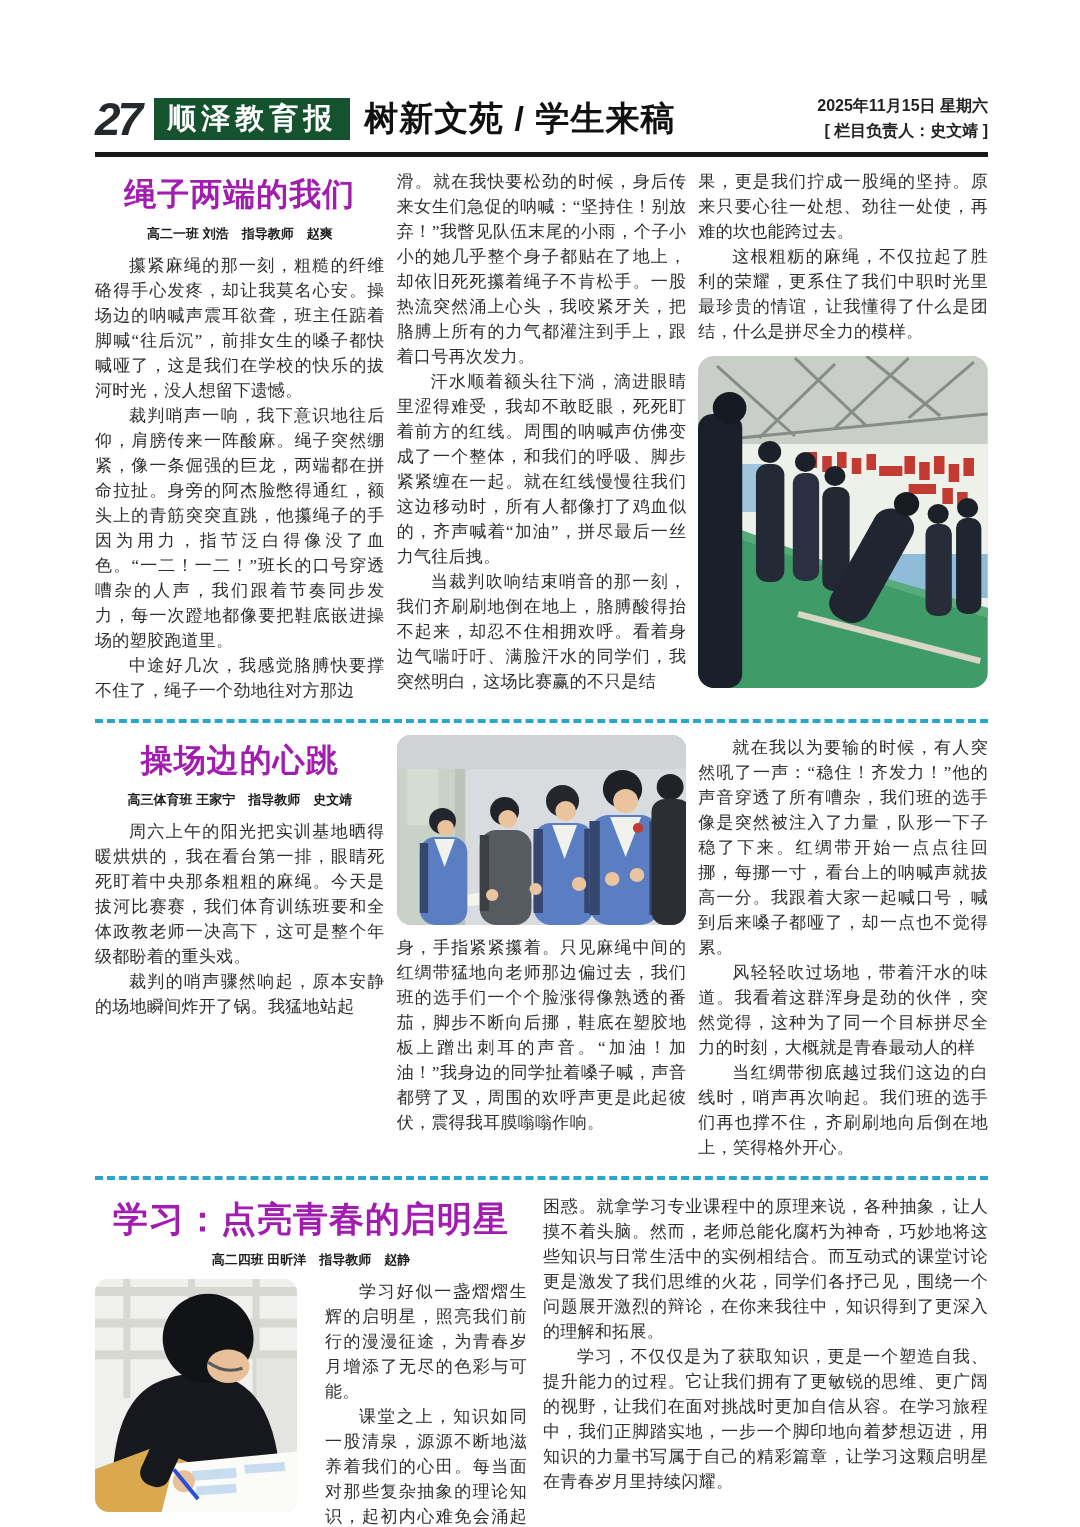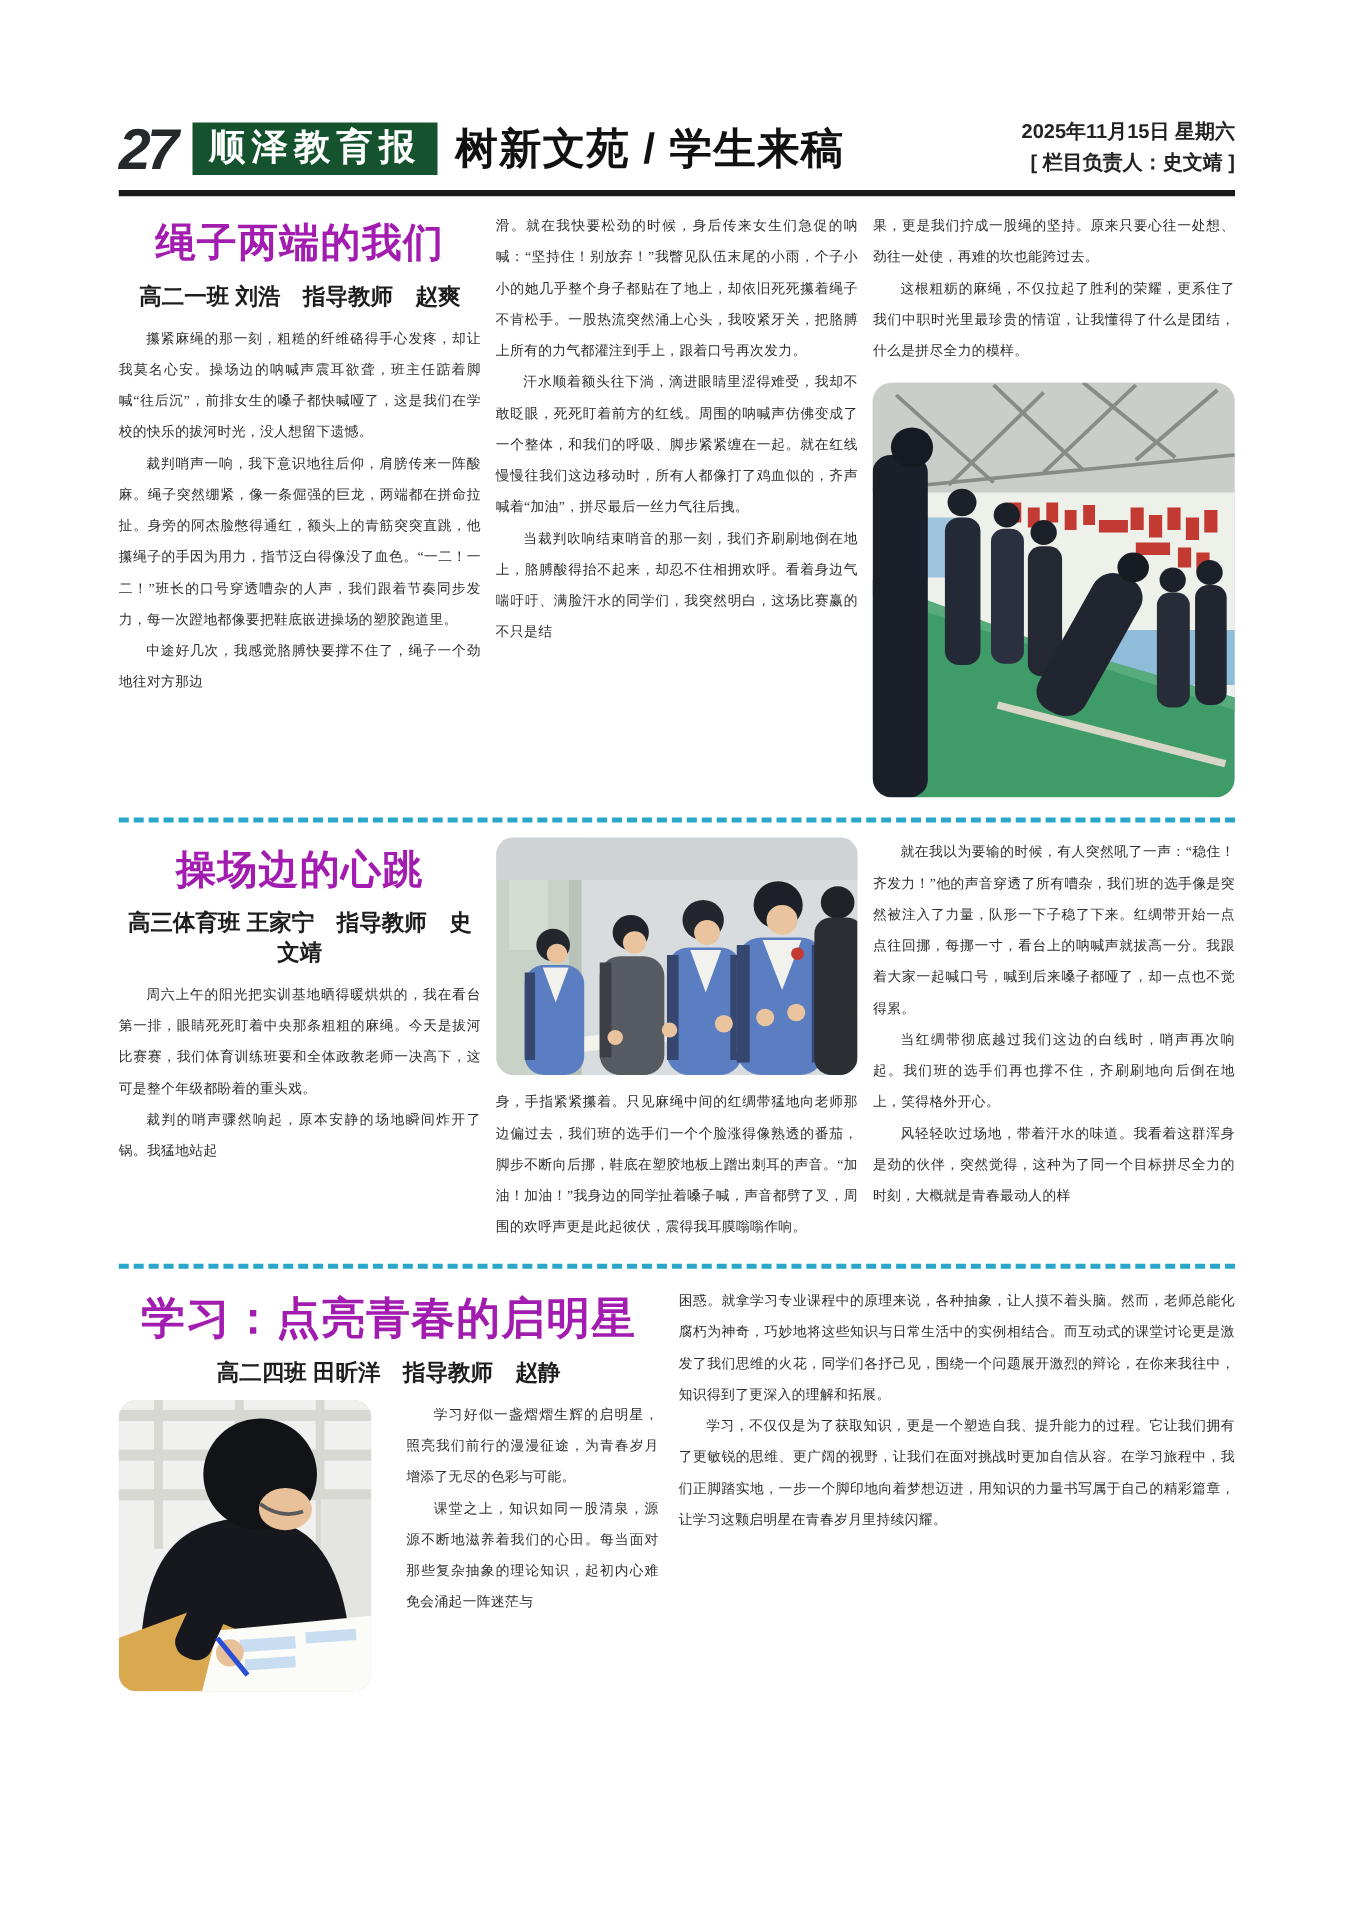--- a/index.html
+++ b/index.html
@@ -18,23 +18,23 @@
   .issue{margin-left:auto;text-align:right;font-family:"Liberation Sans","DejaVu Sans",sans-serif;
          font-weight:600;font-size:16px;color:#222;line-height:1.55;}
   .header-rule{height:5px;background:#191919;margin-top:8px;}
 
   
   .article{margin-top:12px;}
   .grid3{display:grid;grid-template-columns:repeat(3,1fr);gap:0 12px;}
   h2.title{font-family:"Liberation Sans","DejaVu Sans",sans-serif;font-weight:900;font-size:32px;
            text-align:center;margin:4px 0 8px;color:#a21caf;letter-spacing:1px;}
   h2.title-wide{font-size:35px;}
-  .byline{font-family:"Liberation Sans","DejaVu Sans",sans-serif;font-weight:700;font-size:18px;
+  .byline{font-family:"Liberation Sans","DejaVu Sans",sans-serif;font-weight:700;font-size:13px;
           text-align:center;margin:0 0 10px;color:#1d1d1d;}
-  p.para{font-size:11px;line-height:25px;text-align:justify;text-indent:2em;margin:0;
+  p.para{font-size:17px;line-height:25px;text-align:justify;text-indent:2em;margin:0;
          letter-spacing:0.3px;}
   p.cont{text-indent:0;}
 
   .photo{border-radius:16px;overflow:hidden;background:#dfe2e0;}
   .photo svg{display:block;width:100%;height:100%;}
   .photo-a1{height:332px;margin-top:12px;}
   .photo-a2{height:190px;margin-bottom:10px;border-radius:14px;}
   .photo-a3{width:202px;height:233px;flex:none;border-radius:14px;}
 
   hr.sep{border:none;border-top:4px dashed #2aa6ca;margin:16px 0 10px;}
@@ -201,22 +201,22 @@
               <circle cx="176" cy="149" r="7"></circle>
                 <circle cx="208" cy="144" r="7"></circle>
               <circle cx="232" cy="140" r="7"></circle>
             </g>
           </svg>
         </div>
         <p class="para cont">身，手指紧紧攥着。只见麻绳中间的红绸带猛地向老师那边偏过去，我们班的选手们一个个脸涨得像熟透的番茄，脚步不断向后挪，鞋底在塑胶地板上蹭出刺耳的声音。“加油！加油！”我身边的同学扯着嗓子喊，声音都劈了叉，周围的欢呼声更是此起彼伏，震得我耳膜嗡嗡作响。</p>
       </div>
       <div>
         <p class="para">就在我以为要输的时候，有人突然吼了一声：“稳住！齐发力！”他的声音穿透了所有嘈杂，我们班的选手像是突然被注入了力量，队形一下子稳了下来。红绸带开始一点点往回挪，每挪一寸，看台上的呐喊声就拔高一分。我跟着大家一起喊口号，喊到后来嗓子都哑了，却一点也不觉得累。</p>
+        <p class="para">风轻轻吹过场地，带着汗水的味道。我看着这群浑身是劲的伙伴，突然觉得，这种为了同一个目标拼尽全力的时刻，大概就是青春最动人的样</p>
         <p class="para">当红绸带彻底越过我们这边的白线时，哨声再次响起。我们班的选手们再也撑不住，齐刷刷地向后倒在地上，笑得格外开心。</p>
-        <p class="para">风轻轻吹过场地，带着汗水的味道。我看着这群浑身是劲的伙伴，突然觉得，这种为了同一个目标拼尽全力的时刻，大概就是青春最动人的样</p>
       </div>
     </div>
 
     <hr class="sep">
 
     <div class="article a3-flex">
       <div class="a3-left">
         <h2 class="title title-wide">学习：点亮青春的启明星</h2>
         <div class="byline">高二四班 田昕洋　指导教师　赵静</div>
         <div class="a3-inner">

